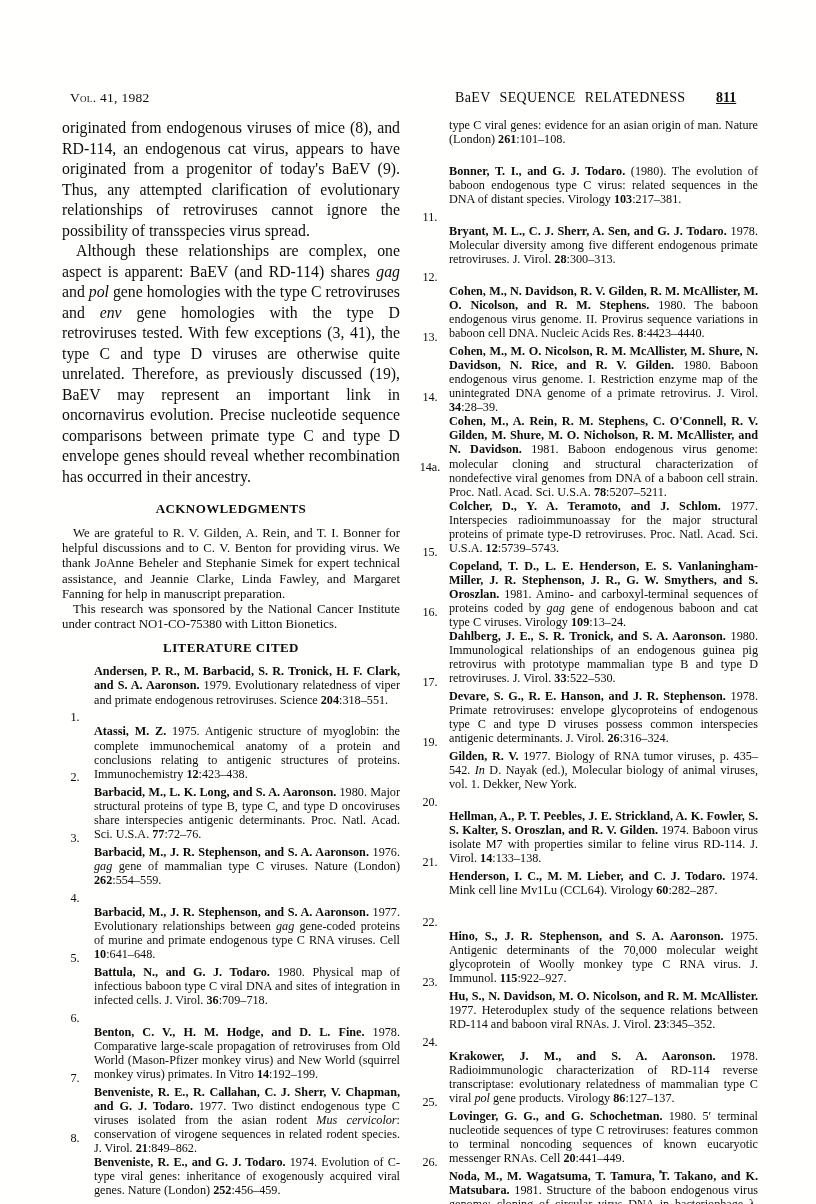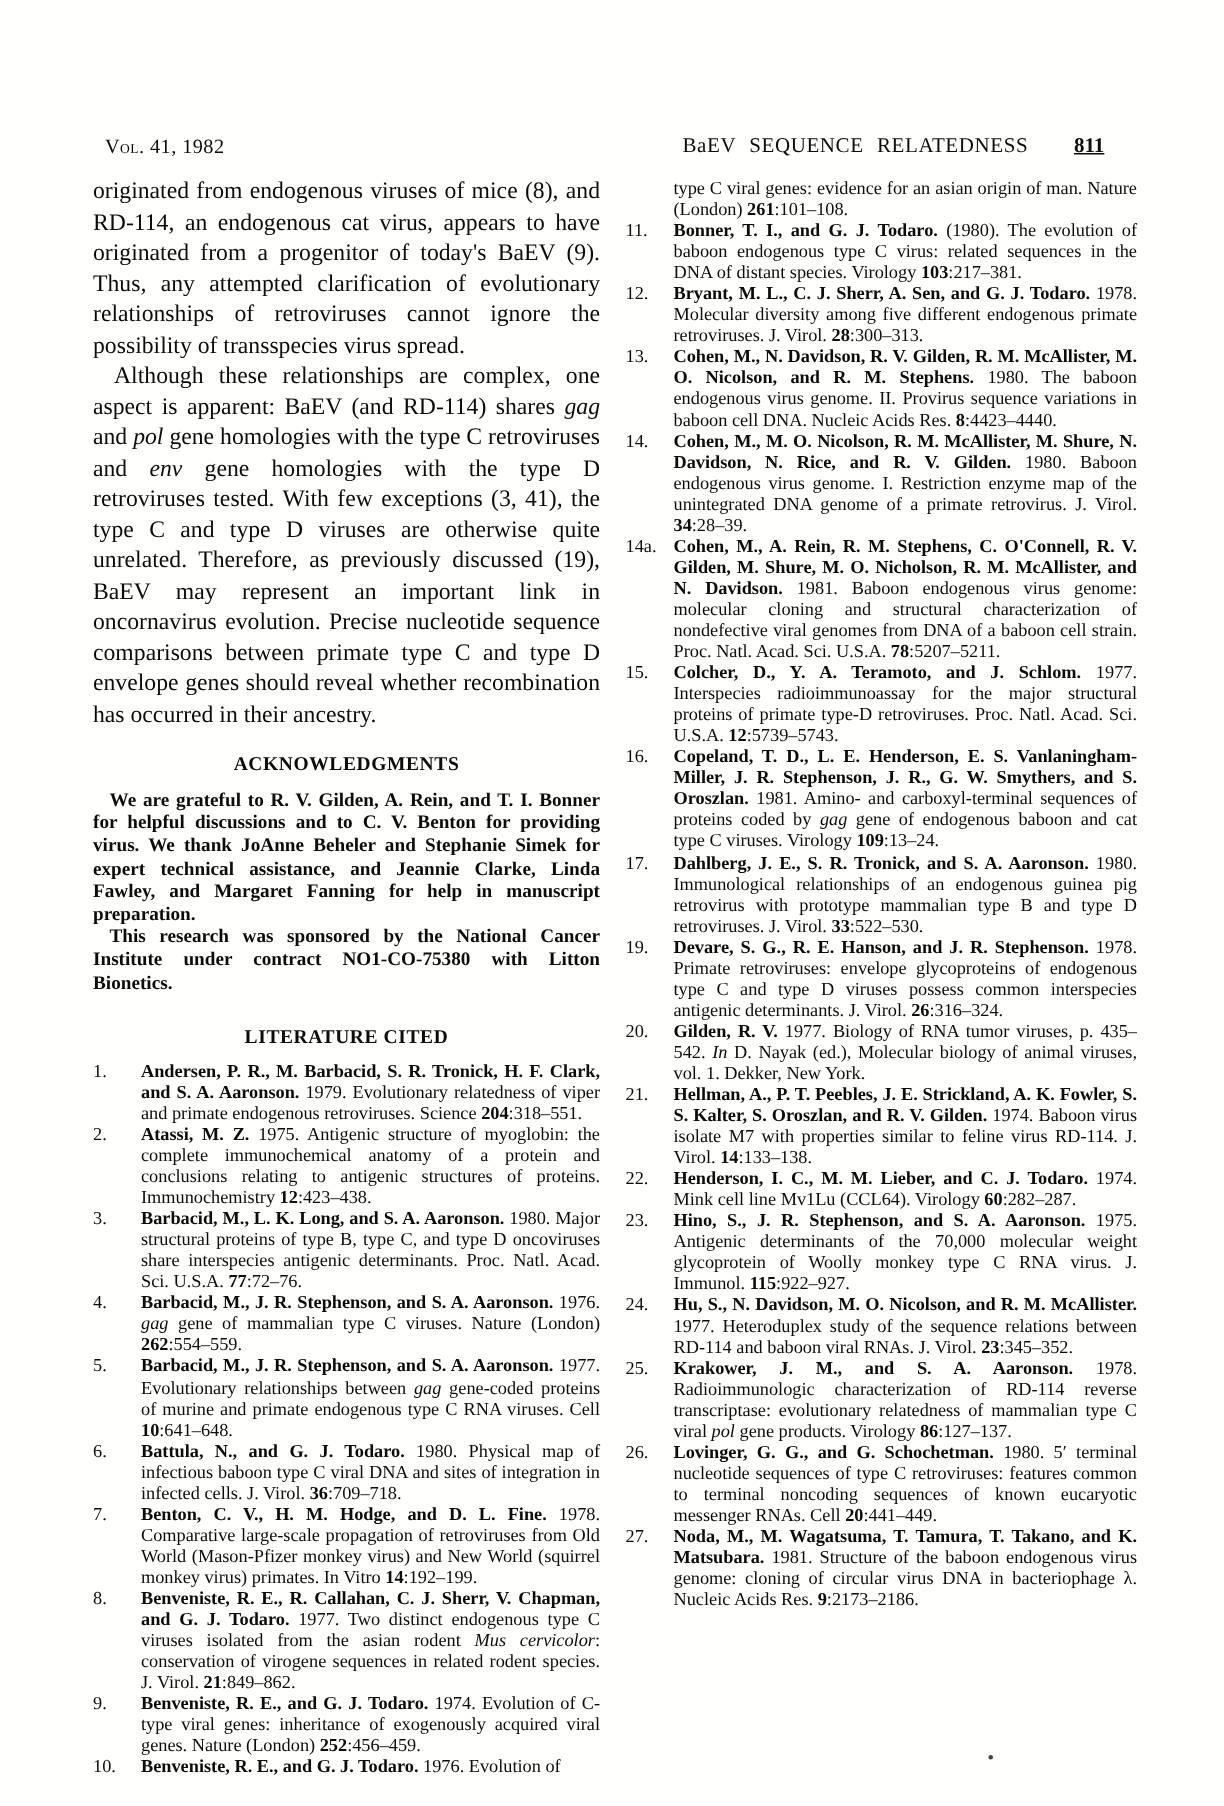--- a/index.html
+++ b/index.html
@@ -26,34 +26,34 @@
   .intro .para{
     font-size:15.8px;line-height:20.5px;text-align:justify;margin:0;
   }
   .para.indent{text-indent:14px;}
 
   
   .sec{
     margin:14px 0 9px 0;font-size:13px;font-weight:bold;
     text-align:center;letter-spacing:0.4px;
   }
-  .sec.lit{margin:20px 0 8px 0;}
+  .sec.lit{margin:8px 0 8px 0;}
 
   
   .ack .para{
     font-size:12.8px;line-height:15.2px;text-align:justify;margin:0;
   }
-  .ack .para.indent{text-indent:11px;font-weight:bold;}
+  .ack .para.indent{text-indent:11px;}
 
   
   .refs .ref{
     display:flex;font-size:12.2px;line-height:14.05px;margin:0;
   }
   .refs .ref .num{
-    flex:0 0 26px;text-align:left;white-space:nowrap;
+    flex:0 0 26px;text-align:center;white-space:nowrap;margin-top:46px;
   }
   .refs .ref .txt{
     flex:1;margin-left:6px;text-align:justify;
   }
   .b{font-weight:bold;}
   .i{font-style:italic;}
 
   
   .stray{position:absolute;left:659px;top:1170px;width:3px;height:3px;background:#444;border-radius:50%;}
 </style>

